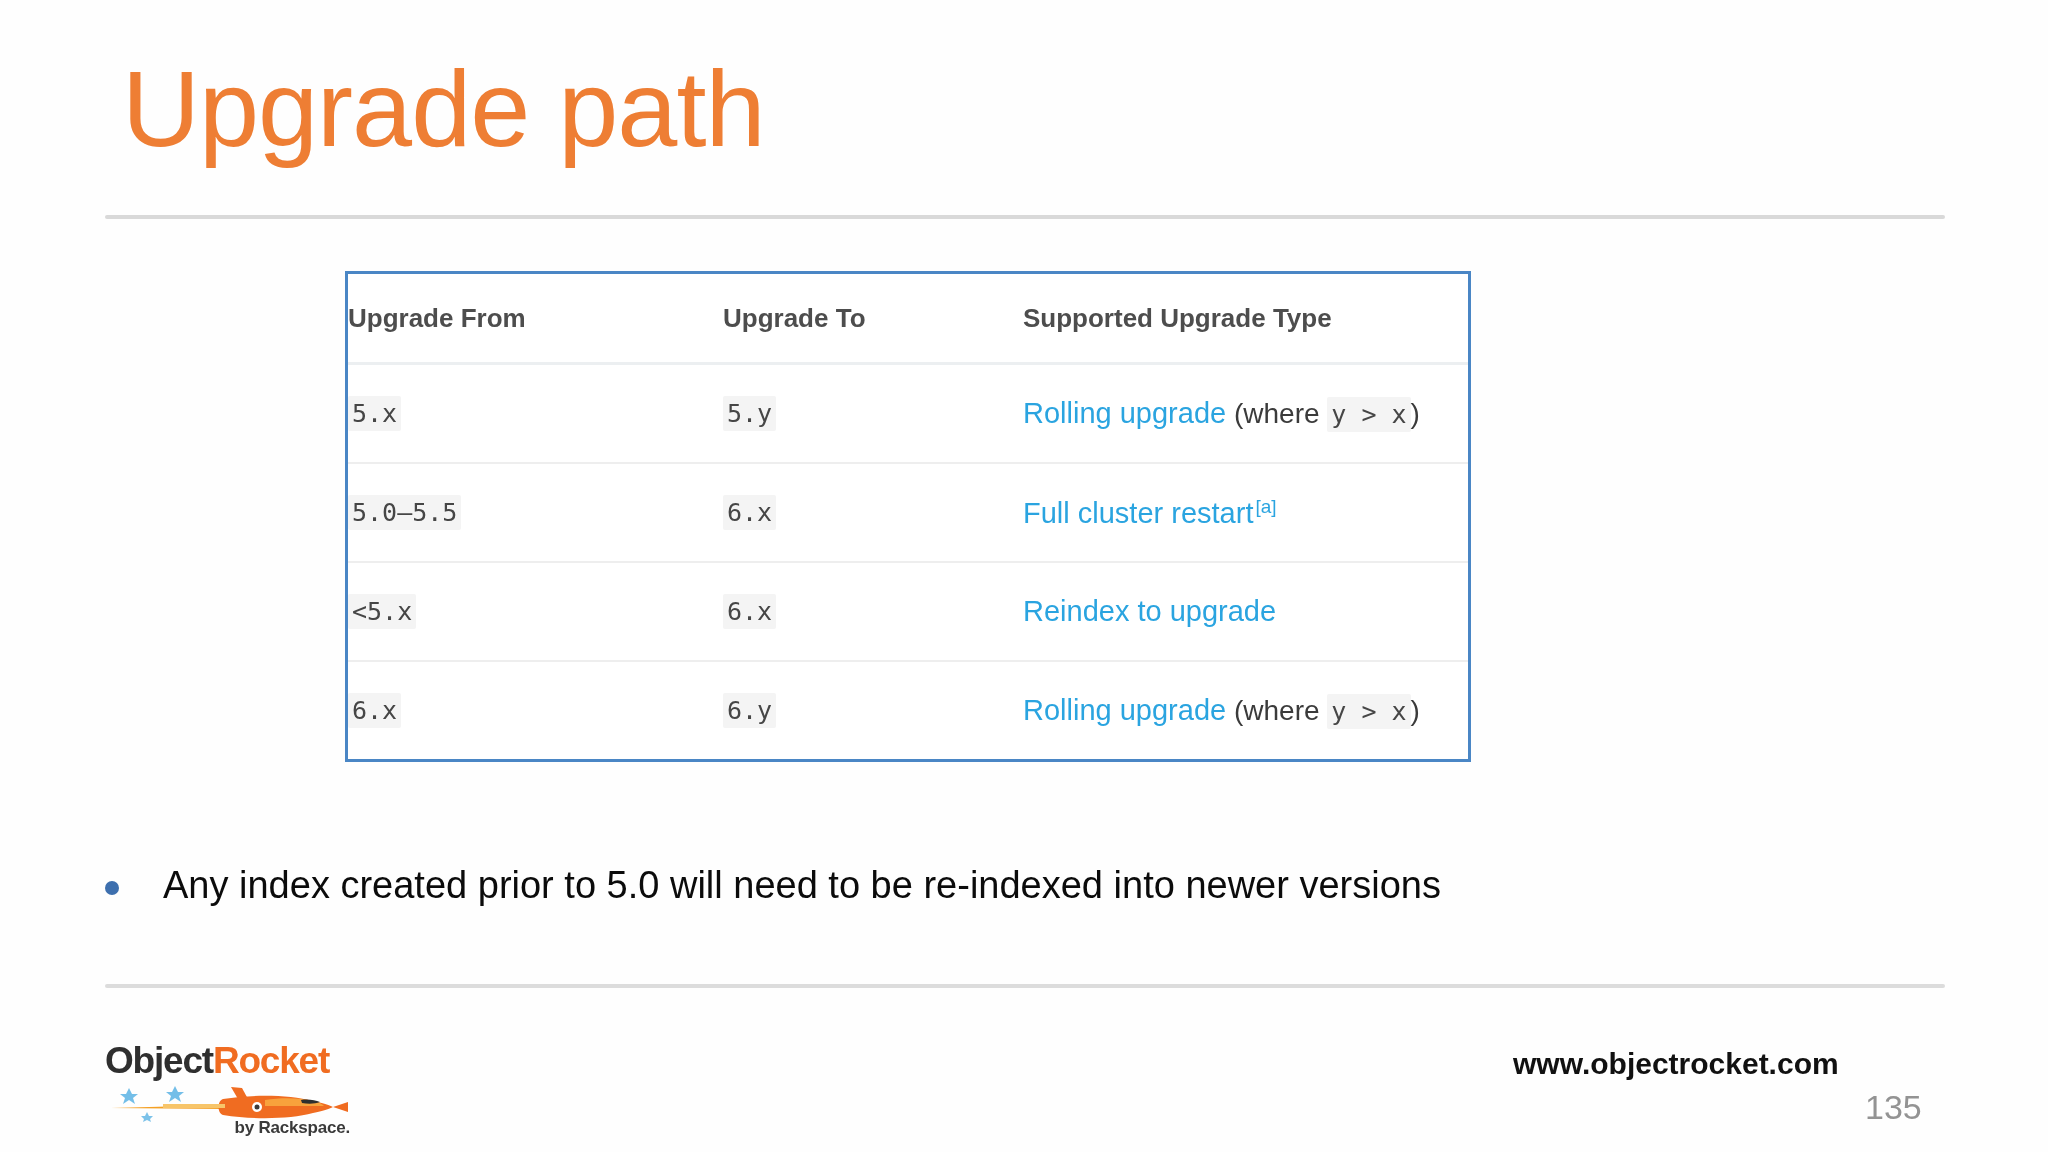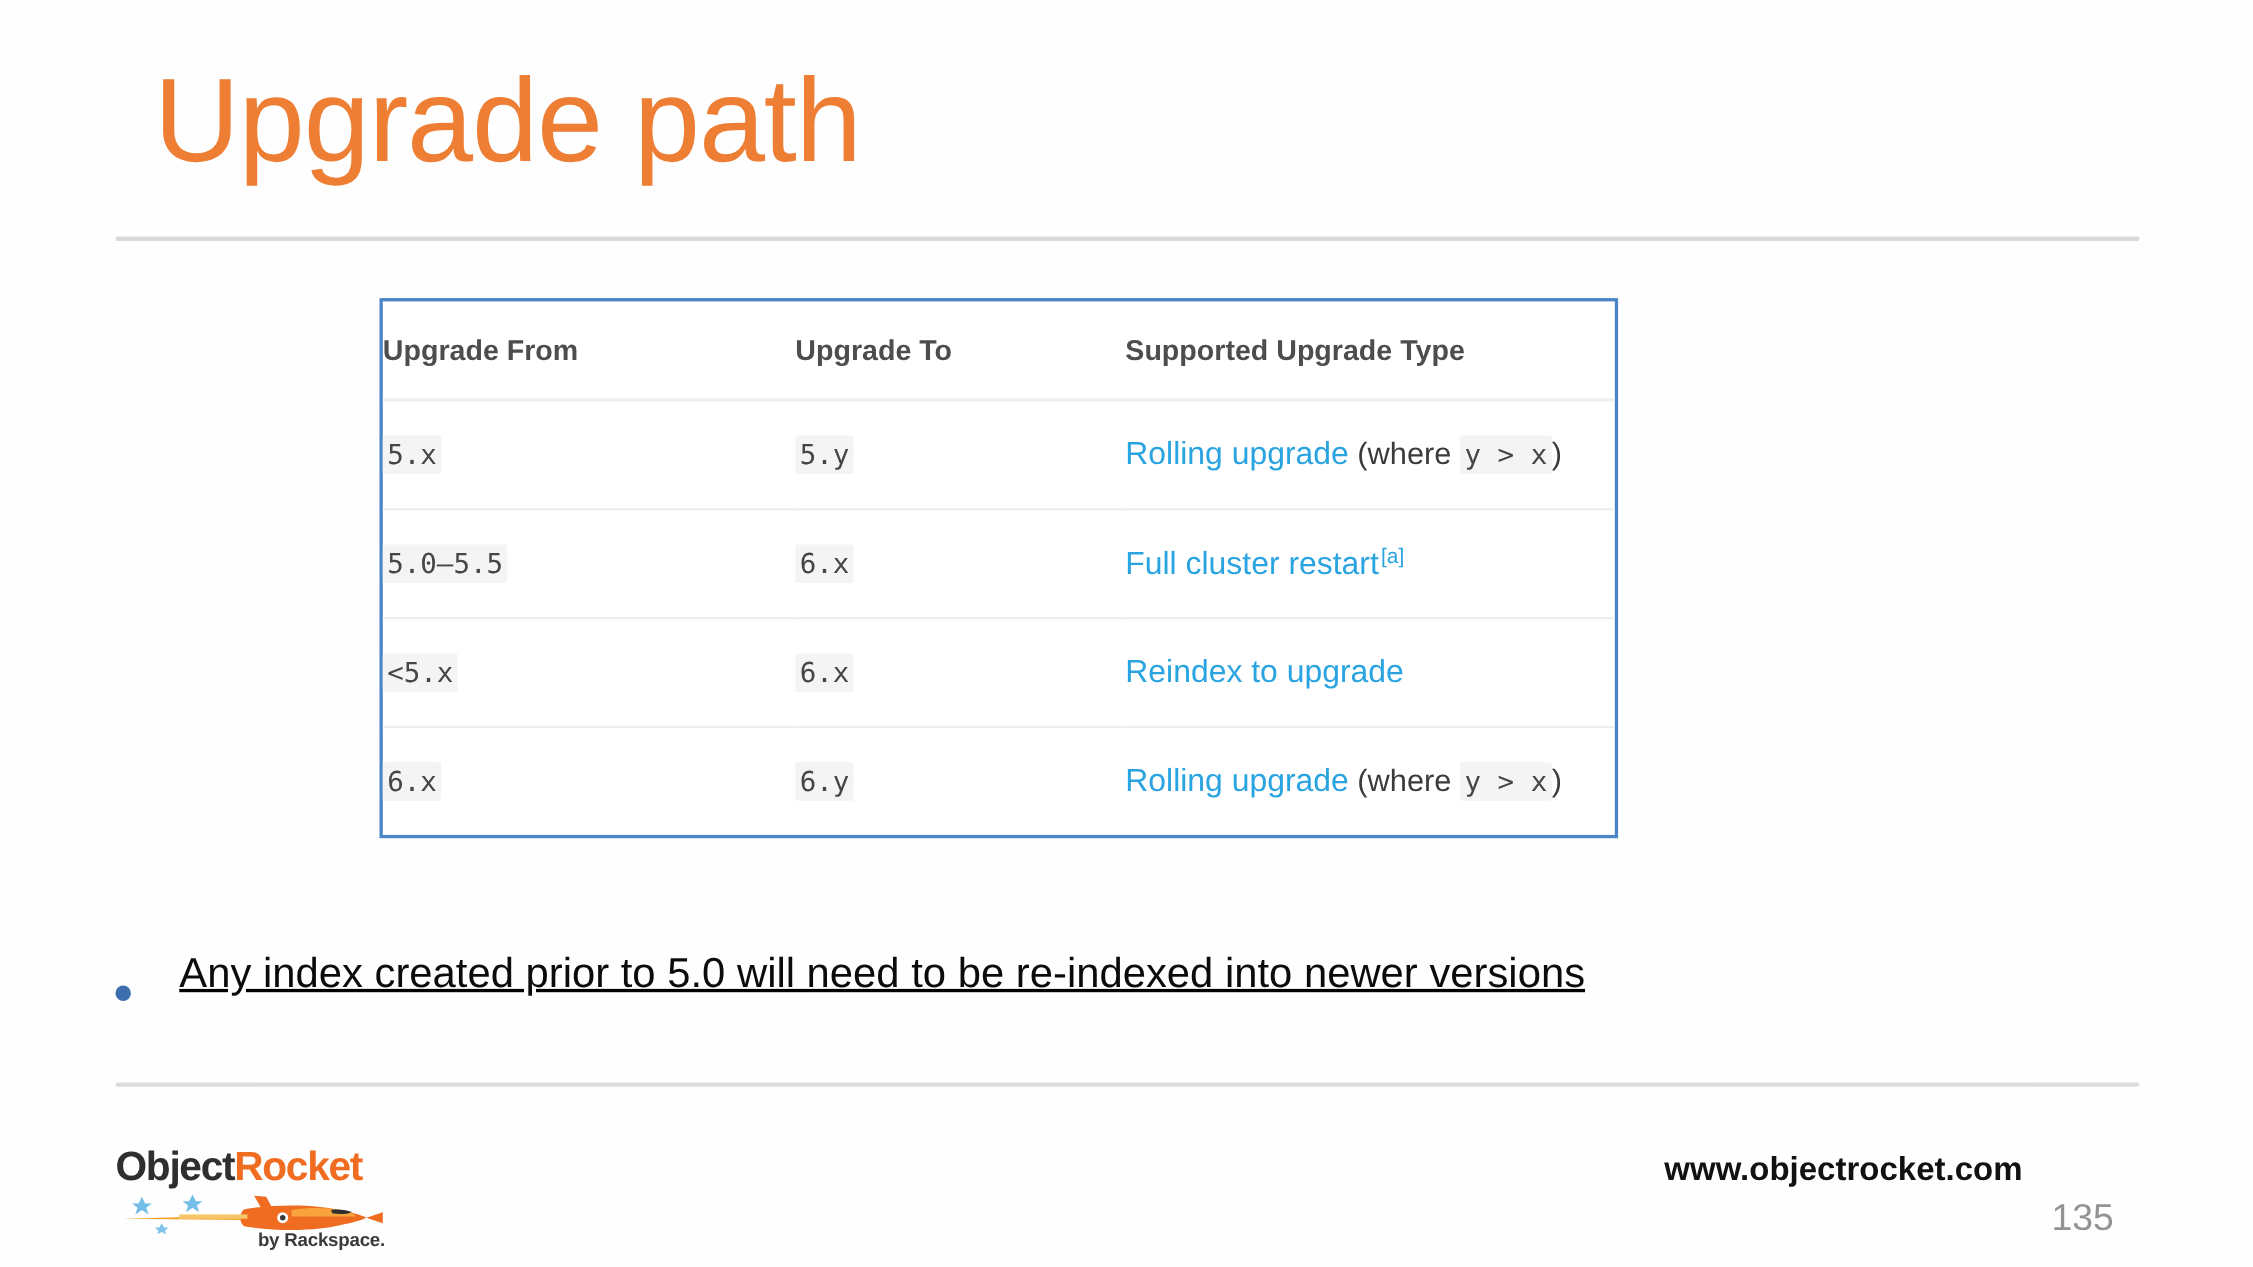--- a/index.html
+++ b/index.html
@@ -27,21 +27,20 @@
   .slide-title {
     position: absolute;
     left: 122px;
     top: 52px;
     font-size: 108px;
     line-height: 1.05;
     font-weight: 400;
     color: #ee7e34;
     letter-spacing: -1px;
     white-space: nowrap;
-    margin-left: 18px;
   }
 
   .title-rule {
     position: absolute;
     left: 105px;
     top: 215px;
     width: 1840px;
     height: 4px;
     background: #d9d9d9;
     border-radius: 2px;
@@ -127,23 +126,22 @@
     vertical-align: super;
     margin-left: 2px;
   }
 
   
   .bullet-row {
     position: absolute;
     left: 105px;
     top: 862px;
     display: flex;
-    align-items: flex-end;
+    align-items: flex-start;
     width: 1700px;
-    text-decoration: underline;
   }
   .bullet-dot {
     width: 14px;
     height: 14px;
     border-radius: 50%;
     background: #3d6fae;
     margin-top: 19px;
     flex: 0 0 auto;
   }
   .bullet-text {

